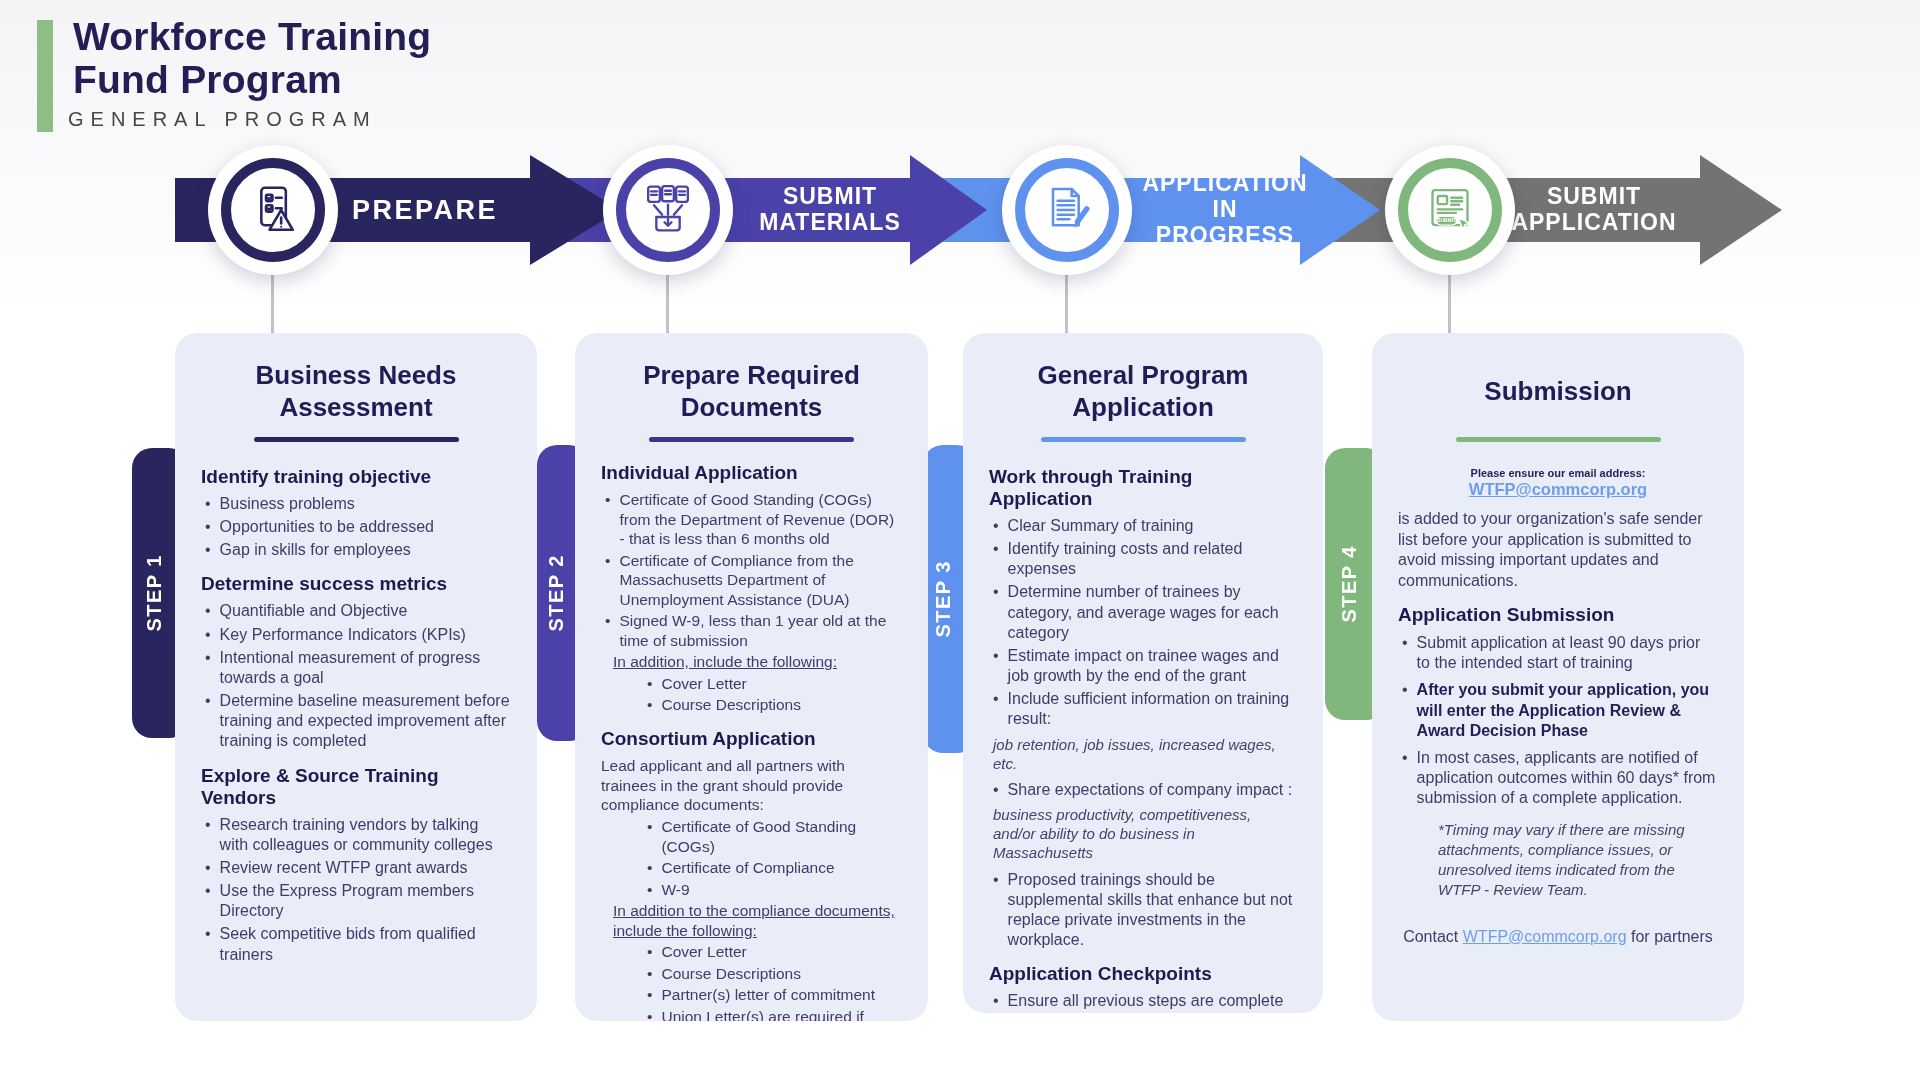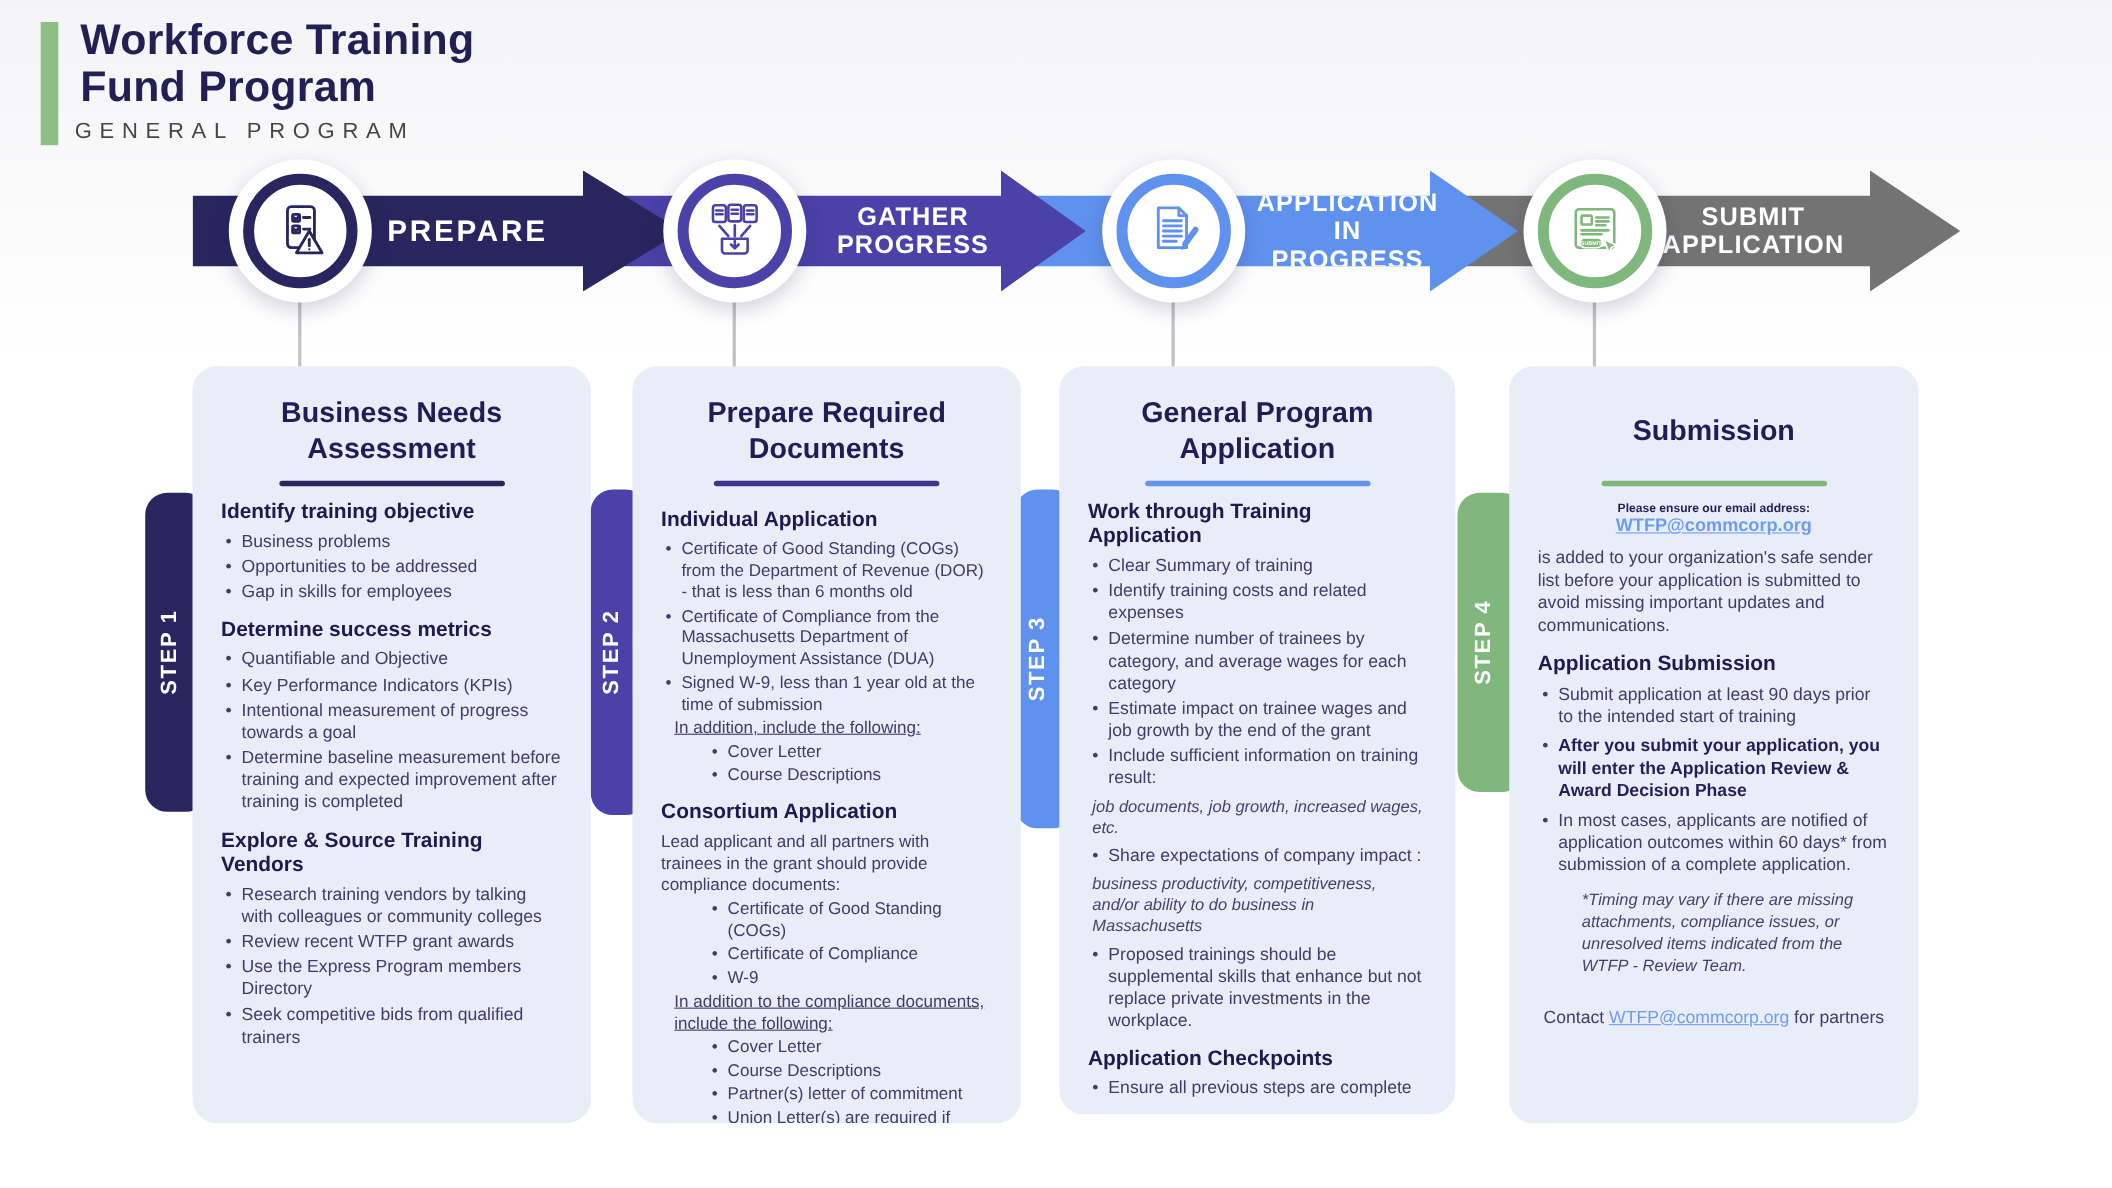--- a/index.html
+++ b/index.html
@@ -64,21 +64,21 @@
   .card{position:absolute;background:#e9edf8;border-radius:22px;z-index:2;
         box-sizing:border-box;padding:22px 26px 18px;overflow:hidden;}
   .card1{left:175px;top:333px;width:362px;height:688px;}
   .card2{left:575px;top:333px;width:353px;height:688px;}
   .card3{left:963px;top:333px;width:360px;height:680px;}
   .card4{left:1372px;top:333px;width:372px;height:688px;}
   .card-title{min-height:74px;display:flex;align-items:center;justify-content:center;
         text-align:center;font-size:26px;font-weight:bold;color:#201c55;line-height:1.22;}
   .underline{width:205px;height:5px;border-radius:3px;margin:8px auto 0;}
   .u1{background:#29255e;} .u2{background:#3e3489;} .u3{background:#6495ee;} .u4{background:#7fb77c;}
-  .card-body{margin-top:13px;}
+  .card-body{margin-top:24px;}
   .card2 .card-body{margin-top:20px;}
 
   .c-h{font-size:19px;font-weight:bold;color:#1d1a4f;margin:13px 0 6px;}
   .card-body .c-h:first-child{margin-top:0;}
   .c-b,.c-sb{display:flex;font-size:16px;color:#3e3c68;line-height:1.26;margin:3px 0;padding-left:4px;}
   .card2 .c-b,.card2 .c-sb,.card2 .c-p,.card2 .c-u{font-size:15.5px;margin-top:2px;margin-bottom:2px;}
   .card4 .c-b{margin:7px 0;}
   .c-sb{padding-left:46px;}
   .dot{margin-right:9px;flex:none;}
   .c-bold span:last-child{font-weight:bold;color:#221e58;}
@@ -100,21 +100,21 @@
     <div class="logo-bar"></div>
     <div class="logo-title">Workforce Training Fund Program</div>
     <div class="logo-sub">GENERAL PROGRAM</div>
   </div>
 
   <div class="band">
     <div class="seg seg1">
       <div class="seg-label">PREPARE</div>
     </div>
     <div class="seg seg2">
-      <div class="seg-label">GATHER PROGRESS</div>
+      <div class="seg-label">SUBMIT MATERIALS</div>
     </div>
     <div class="seg seg3">
       <div class="seg-label">APPLICATION IN PROGRESS</div>
     </div>
     <div class="seg seg4">
       <div class="seg-label">SUBMIT APPLICATION</div>
     </div>
   </div>
 
   <div class="circle c1">
@@ -333,21 +333,21 @@
           <span>Determine number of trainees by category, and average wages for each category</span>
         </div>
         <div class="c-b">
           <span class="dot">•</span>
           <span>Estimate impact on trainee wages and job growth by the end of the grant</span>
         </div>
         <div class="c-b">
           <span class="dot">•</span>
           <span>Include sufficient information on training result:</span>
         </div>
-        <div class="c-i">job documents, job growth, increased wages, etc.</div>
+        <div class="c-i">job retention, job issues, increased wages, etc.</div>
         <div class="c-b">
           <span class="dot">•</span>
           <span>Share expectations of company impact :</span>
         </div>
         <div class="c-i">business productivity, competitiveness, and/or ability to do business in Massachusetts</div>
         <div class="c-b">
           <span class="dot">•</span>
           <span>Proposed trainings should be supplemental skills that enhance but not replace private investments in the workplace.</span>
         </div>
         <div class="c-h">Application Checkpoints</div>

